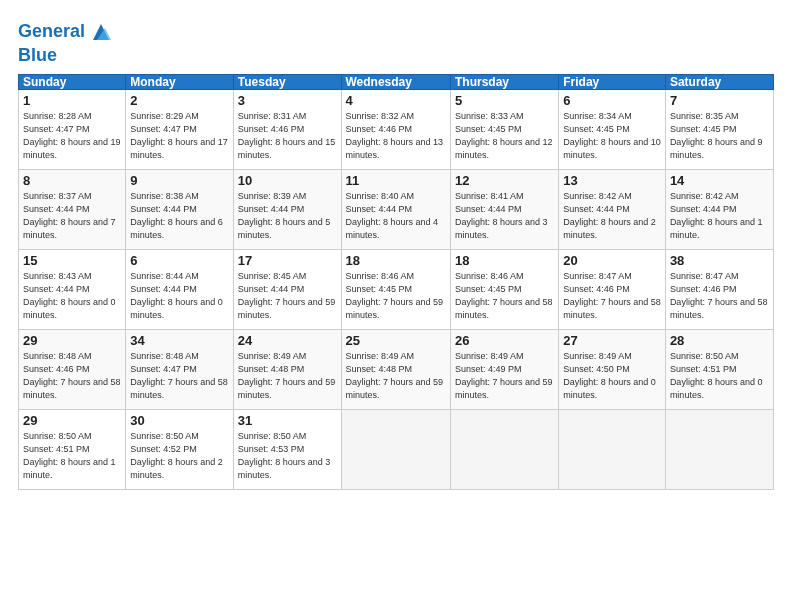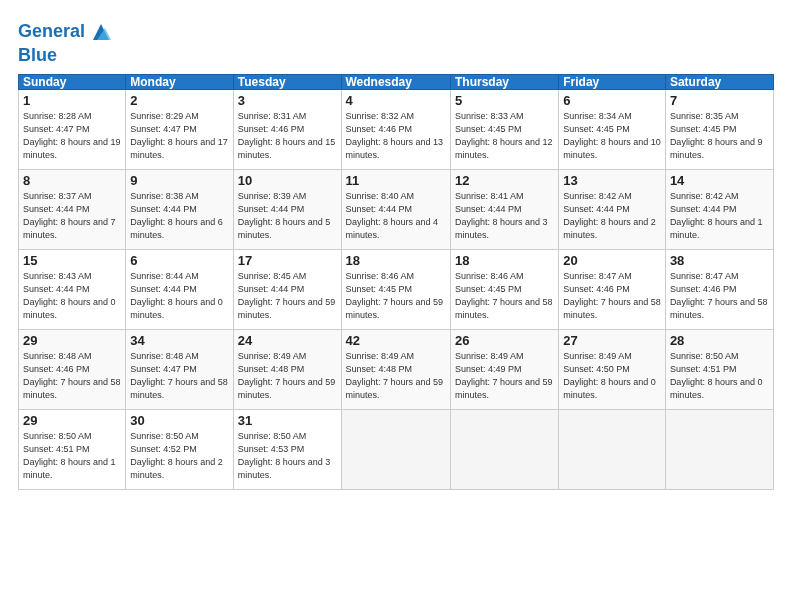--- a/index.html
+++ b/index.html
@@ -327,21 +327,21 @@
   </td>
           <td>
     <span class="day-num">24</span>
     <div class="day-detail">
       Sunrise: 8:49 AM<br>
       Sunset: 4:48 PM<br>
       Daylight: 7 hours and 59 minutes.
     </div>
   </td>
           <td>
-    <span class="day-num">42</span>
+    <span class="day-num">25</span>
     <div class="day-detail">
       Sunrise: 8:49 AM<br>
       Sunset: 4:48 PM<br>
       Daylight: 7 hours and 59 minutes.
     </div>
   </td>
           <td>
     <span class="day-num">26</span>
     <div class="day-detail">
       Sunrise: 8:49 AM<br>

